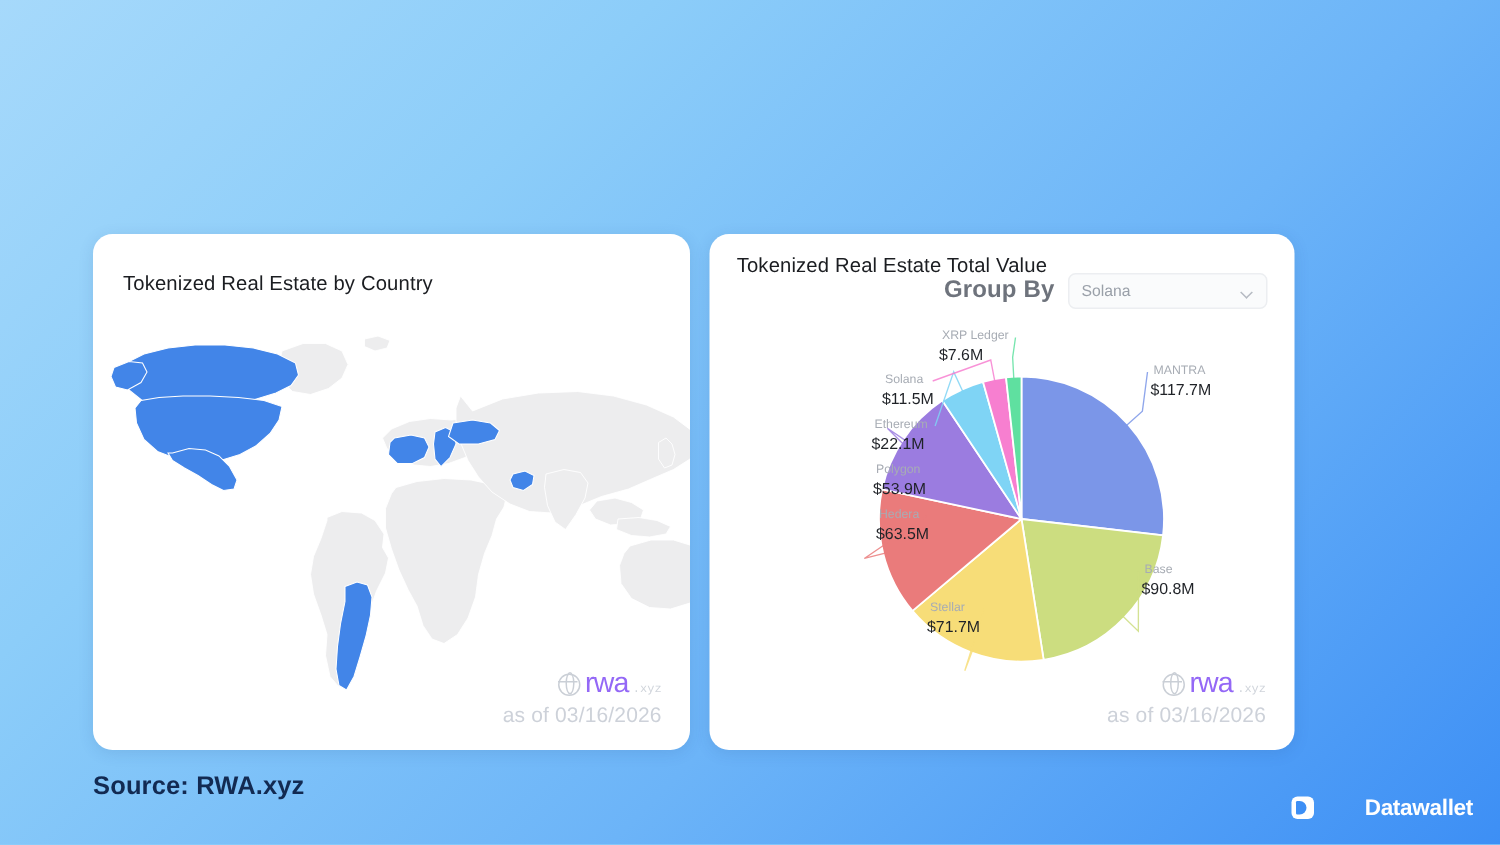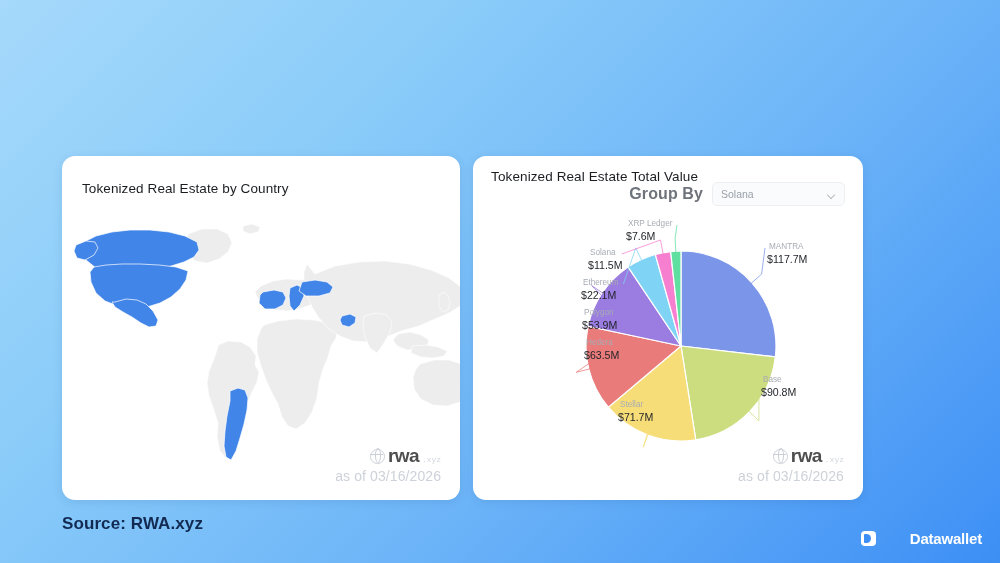--- a/index.html
+++ b/index.html
@@ -159,23 +159,23 @@
     box-sizing: content-box;
   }
   .wm-globe:after {
     content:"";
     position:absolute; left:-1.3px; top: 4.9px;
     width: 13px; height:0;
     border-top: 1.3px solid #c6cbd3;
   }
   .wm-rwa {
     font-size: 19px;
-    color: #404040;
+    color: #8b5cf6;
     letter-spacing: -0.6px;
-    font-weight: 700;
+    font-weight: 400;
   }
   .wm-xyz {
     font-size: 8px;
     color: #ccd1d8;
     align-self: flex-end;
     padding-bottom: 3px;
     font-family: Liberation Mono, monospace;
   }
   .wm-date {
     font-size: 14px;

